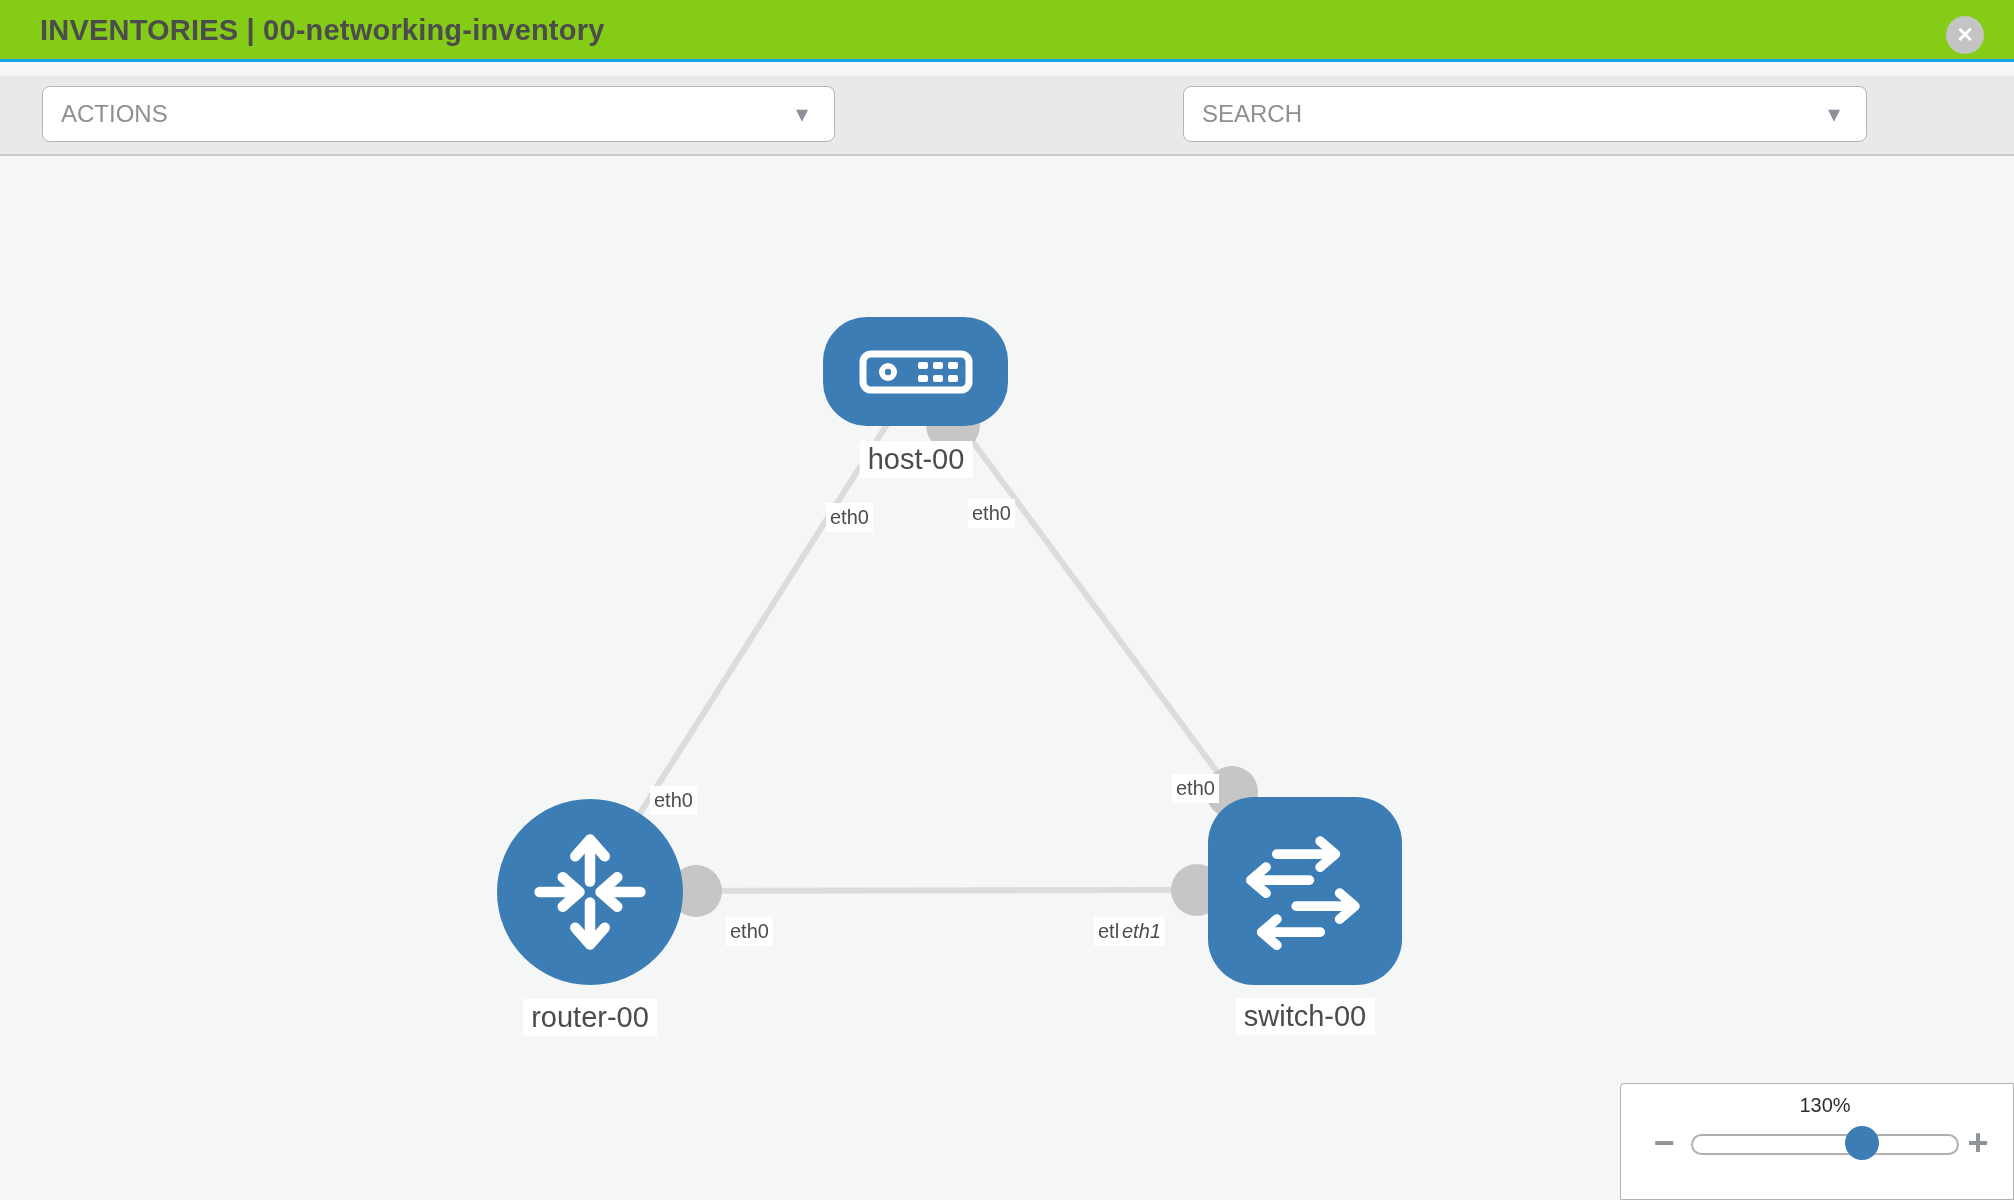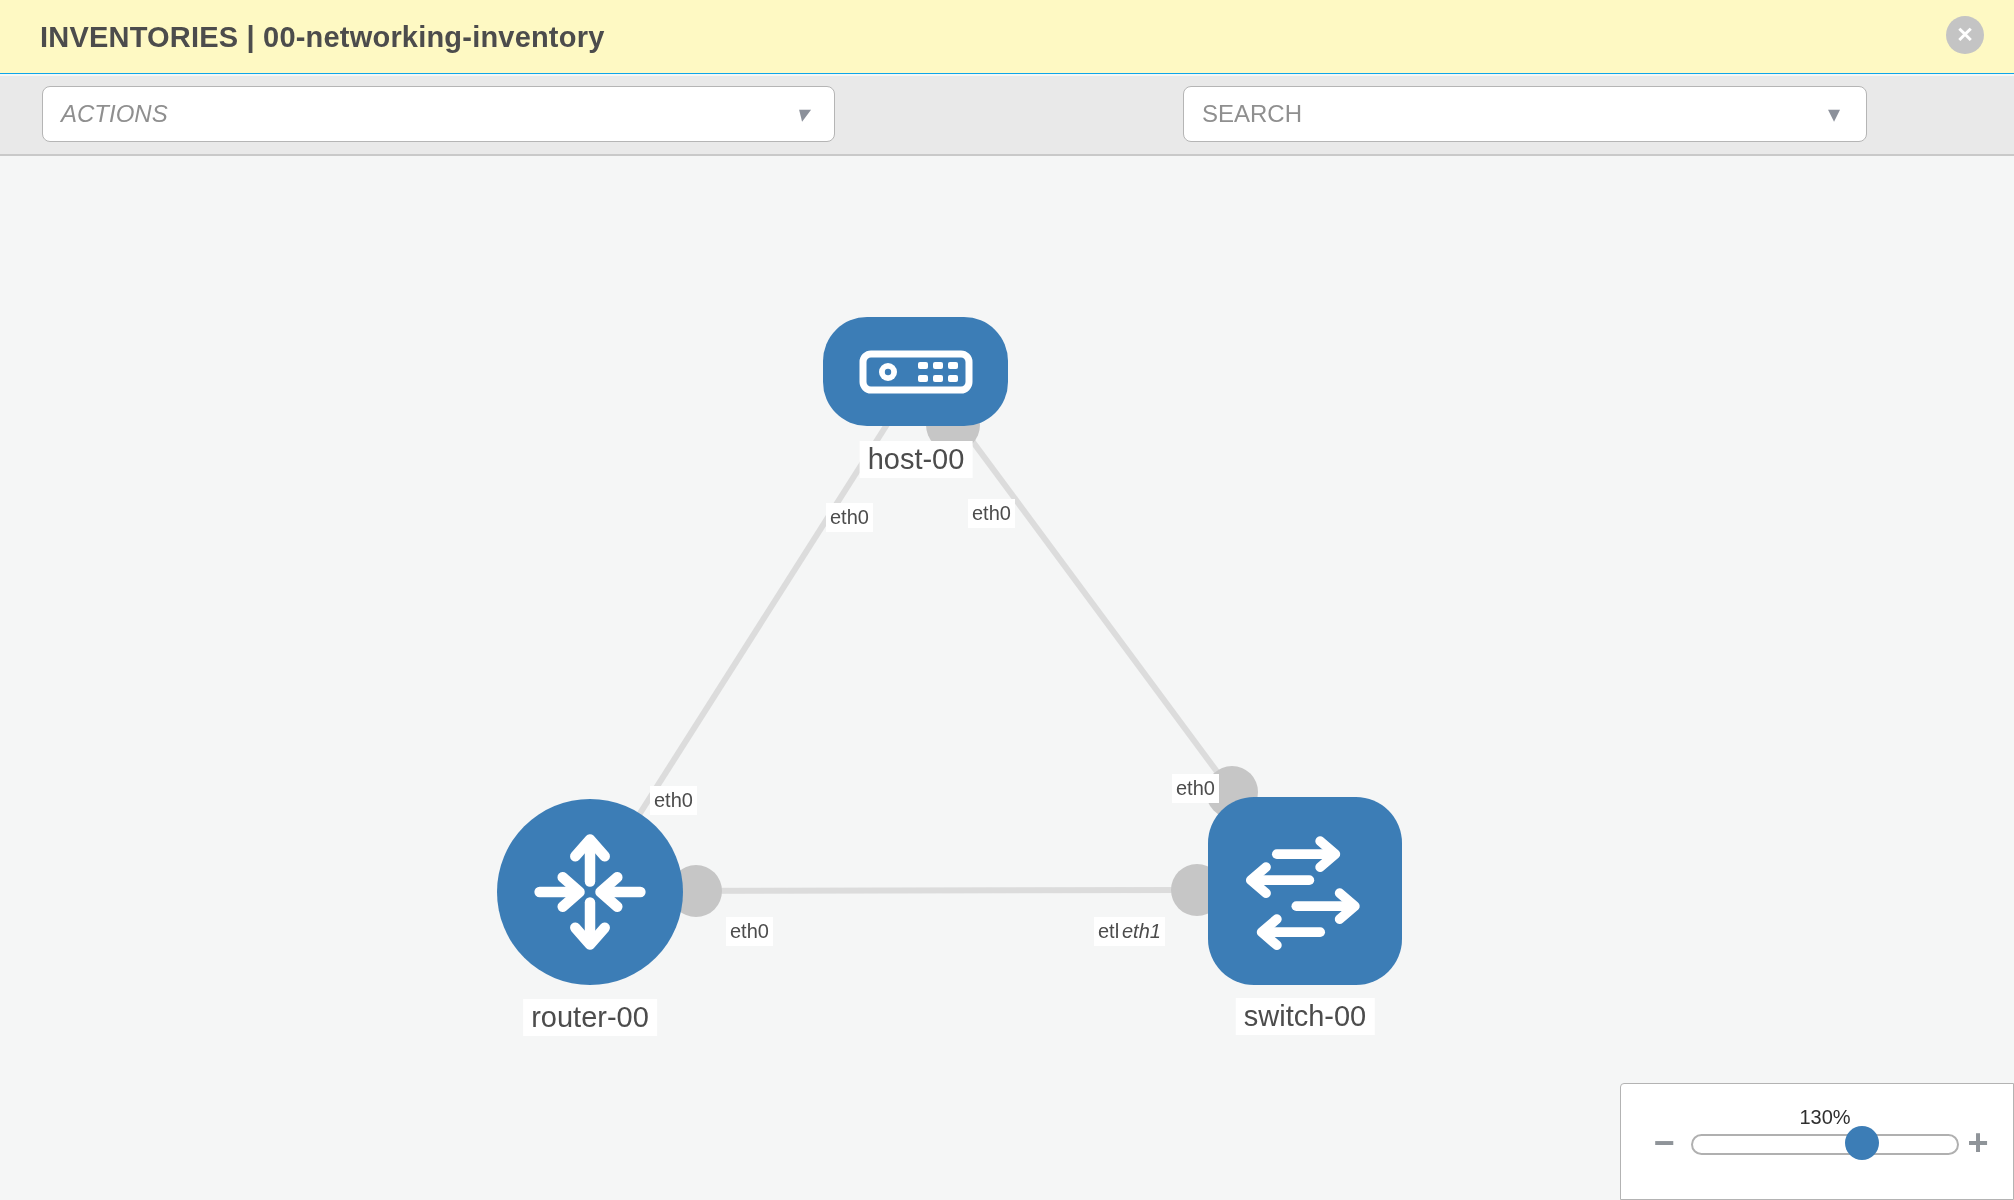--- a/index.html
+++ b/index.html
@@ -1,29 +1,29 @@
 <!DOCTYPE html>
 <html><head>
 <meta charset="utf-8">
 <style>
   * { margin:0; padding:0; box-sizing:border-box; }
   html,body { width:2014px; height:1200px; overflow:hidden; font-family:"Liberation Sans", sans-serif; }
   #page { position:relative; width:2014px; height:1200px; background:#f5f6f6; }
 
   
-  #header { position:absolute; left:0; top:0; width:2014px; height:74px; background:#fef9c3; border-bottom:1px solid #0ea5e9; }
+  #header { position:absolute; left:0; top:0; width:2014px; height:62px; background:#84cc16; border-bottom:3px solid #0ea5e9; }
   #page-title { position:absolute; left:40px; top:50%; transform:translateY(-50%); font-size:29px; font-weight:700; color:#4c4c4c; letter-spacing:.2px; }
   #close-btn { position:absolute; right:30px; top:16px; width:38px; height:38px; border-radius:50%; background:#c4c4c4; color:#ffffff; font-size:21px; font-weight:700; display:flex; align-items:center; justify-content:center; cursor:pointer; }
 
   
   #toolbar { position:absolute; left:0; top:76px; width:2014px; height:80px; background:#e9e9e9; border-bottom:2px solid #c9c9c9; }
   .select { position:absolute; top:10px; height:56px; background:#ffffff; border:1px solid #b5b5b5; border-radius:8px; display:flex; align-items:center; justify-content:space-between; padding:0 26px 0 18px; cursor:pointer; }
   .select .ph { font-size:24px; color:#8f8f8f; }
   .select .caret { font-size:24px; color:#8b909a; line-height:1; }
-  #actions-select { left:42px; width:793px;font-style:italic; }
+  #actions-select { left:42px; width:793px; }
   #search-select { left:1183px; width:684px; }
   .tool-btn { position:absolute; top:92px; width:44px; height:44px; display:flex; align-items:center; justify-content:center; cursor:pointer; }
   #wrench-btn { left:1046px; }
   #key-btn { left:1114px; }
 
   
   #canvas { position:absolute; left:0; top:157px; width:2014px; height:1043px; background:#f5f6f6; }
   #edges { position:absolute; left:0; top:0; }
 
   .node { position:absolute; background:#3c7db6; display:flex; align-items:center; justify-content:center; }
@@ -33,21 +33,21 @@
 
   .node-label { position:absolute; background:#ffffff; color:#4c4c4c; font-size:29px; padding:2px 8px; white-space:nowrap; transform:translateX(-50%); }
   #label-host { left:916px; top:284px; }
   #label-router { left:590px; top:842px; }
   #label-switch { left:1305px; top:841px; }
 
   .if-label { position:absolute; background:#ffffff; color:#4c4c4c; font-size:20px; padding:3px 4px; white-space:nowrap;margin-top:48px; }
 
   
   #zoom-panel { position:absolute; left:1620px; top:1083px; width:394px; height:117px; background:#ffffff; border:1px solid #b3b3b3; border-radius:4px 0 0 0; }
-  #zoom-level { position:absolute; left:70px; top:10px; width:268px; text-align:center; font-size:20px; color:#2f2f2f;margin-top:12px; }
+  #zoom-level { position:absolute; left:70px; top:10px; width:268px; text-align:center; font-size:20px; color:#2f2f2f; }
   .zoom-btn { position:absolute; top:41px; width:36px; height:36px; display:flex; align-items:center; justify-content:center; font-size:36px; font-weight:700; color:#8f9499; cursor:pointer; line-height:1; }
   #zoom-out-btn { left:25px; }
   #zoom-in-btn { left:339px; }
   #zoom-track { position:absolute; left:70px; top:50px; width:268px; height:21px; background:#ffffff; border:2px solid #b0b0b0; border-radius:12px; cursor:pointer; }
   #zoom-knob { position:absolute; left:1845px; top:1126px; width:34px; height:34px; border-radius:50%; background:#3c7db6; cursor:grab; }
 </style>
 </head>
 <body>
 
 <div id="page">

